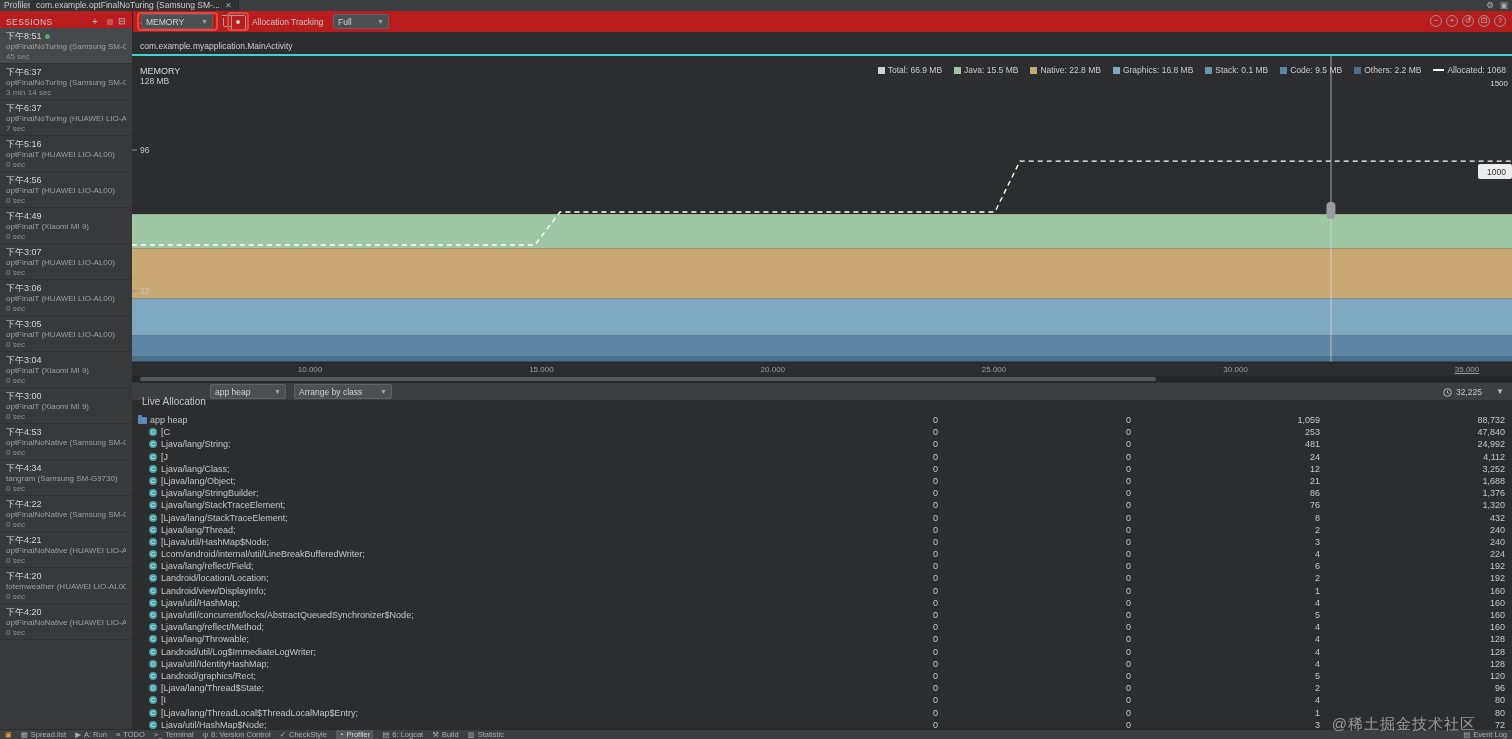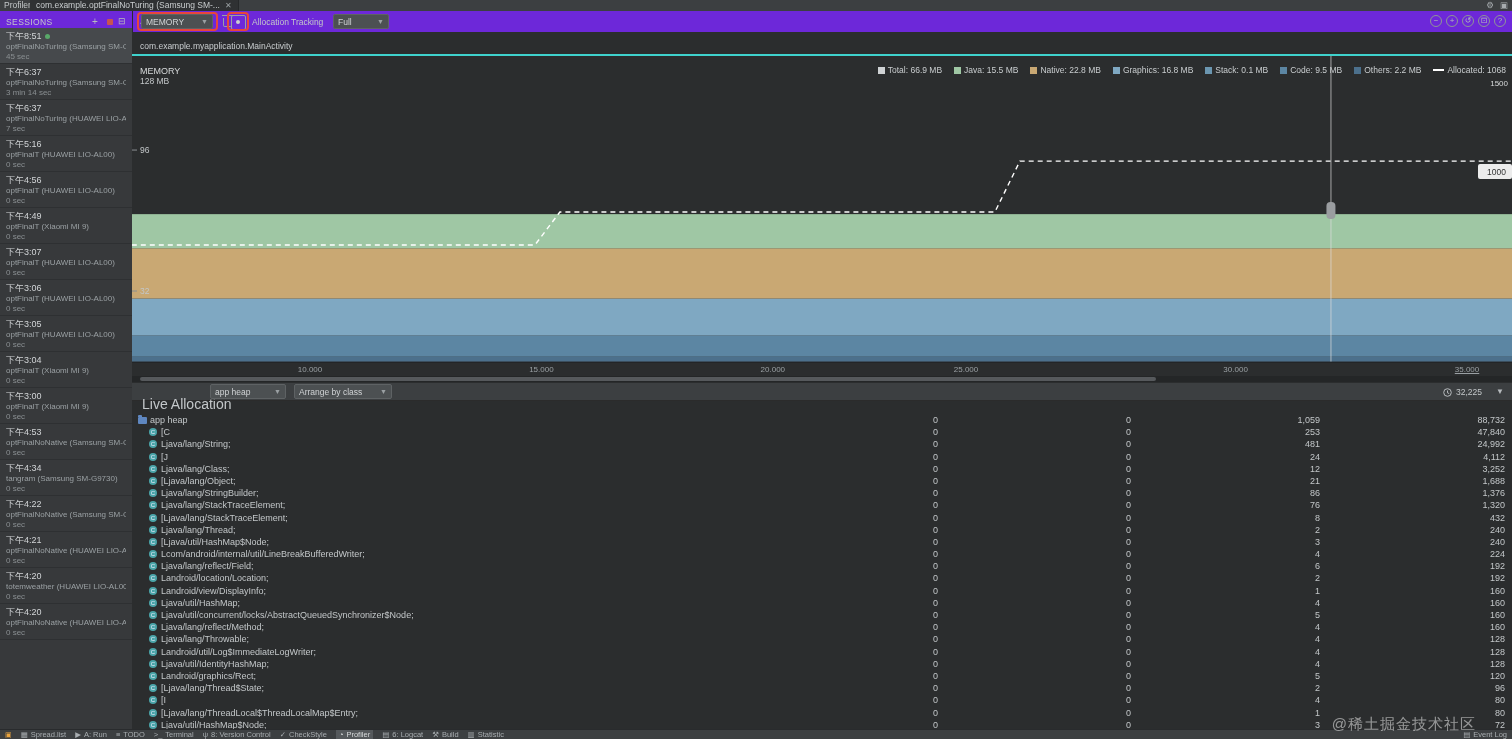--- a/index.html
+++ b/index.html
@@ -6,21 +6,21 @@
   .app{position:relative;width:1512px;height:739px;overflow:hidden;background:#3c3f41;
        font-family:"Liberation Sans",sans-serif;color:#bbbec0;font-size:9px;}
   
   .titlebar{position:absolute;left:0;top:0;right:0;height:11px;background:#3c3f41;line-height:11px;}
   .titlebar .app-label{position:absolute;left:4px;top:0;color:#c3c7c9;font-size:8.5px;}
   .tab{position:absolute;left:30px;top:0;height:11px;padding:0 6px;background:#2f3133;
        border-right:1px solid #26282a;display:flex;align-items:center;gap:5px;font-size:8.5px;color:#c9cdcf;}
   .tab .close{color:#9aa0a3;font-size:8px;}
   .title-icons{position:absolute;right:4px;top:0;display:flex;gap:6px;color:#a7acaf;font-size:8.5px;}
   
-  .toolbar{position:absolute;left:0;top:11px;right:0;height:21px;background:#6d28d9;border-bottom:1px solid #292b2d;}
+  .toolbar{position:absolute;left:0;top:11px;right:0;height:21px;background:#b91c1c;border-bottom:1px solid #292b2d;}
   .toolbar .sess-hdr{position:absolute;left:0;top:0;width:132px;height:21px;border-right:1px solid #292b2d;}
   .sess-hdr .lbl{position:absolute;left:6px;top:6px;font-size:8.5px;letter-spacing:.4px;color:#c3c7c9;}
   .sess-hdr .plus{position:absolute;left:92px;top:5px;font-size:10px;color:#b6babd;}
   .sess-hdr .redsq{position:absolute;left:107px;top:8px;width:6px;height:6px;background:#c75450;border-radius:1px;}
   .sess-hdr .panel{position:absolute;left:118px;top:5px;font-size:9px;color:#b6babd;}
   .tb-back{position:absolute;left:138px;top:4px;font-size:11px;color:#b6babd;}
   .sel{position:absolute;height:15px;background:#4c5052;border:1px solid #5e6264;border-radius:2px;
        box-sizing:border-box;display:flex;align-items:center;justify-content:space-between;
        padding:0 4px;font-size:8.5px;color:#d0d3d5;}
   .sel .caret{color:#9aa0a3;font-size:7px;margin-left:4px;}
@@ -53,21 +53,21 @@
   #chart-svg{position:absolute;left:0;top:24px;}
   .memory-title{position:absolute;left:8px;top:34px;font-size:9px;color:#d6d9da;}
   .legend{position:absolute;right:6px;top:33px;display:flex;gap:12px;align-items:center;font-size:8.5px;color:#c9cdcf;white-space:nowrap;}
   .legend .chip{display:inline-block;width:7px;height:7px;margin-right:3px;vertical-align:-1px;}
   .legend .chip.dash{width:11px;height:0;border-top:2px dashed #ffffff;background:none;vertical-align:2px;}
   .time-axis{position:absolute;left:0;top:330px;right:0;height:13px;border-top:1px solid #232527;}
   .time-axis .tick{position:absolute;top:2px;width:44px;text-align:center;font-size:8px;color:#9aa0a4;}
   .hscroll{position:absolute;left:0;top:344px;right:0;height:6px;background:#242627;}
   .hscroll .thumb{position:absolute;left:8px;top:1px;width:1016px;height:4px;background:#56595c;border-radius:2px;}
   .livebar{position:absolute;left:0;top:351px;right:0;height:17px;background:#3c3f41;border-bottom:1px solid #2b2b2b;}
-  .livebar .lbl{position:absolute;left:10px;top:13px;font-size:14px;color:#c3c7c9;}
+  .livebar .lbl{position:absolute;left:10px;top:13px;font-size:10px;color:#c3c7c9;}
   .sel-heap{left:78px;top:1px;width:76px;}
   .sel-arrange{left:162px;top:1px;width:98px;}
   .lv-count{position:absolute;right:30px;top:4px;font-size:8.5px;color:#c3c7c9;display:flex;gap:4px;align-items:center;}
   .funnel{position:absolute;right:8px;top:4px;font-size:8px;color:#b6babd;}
   .thead{position:absolute;left:0;top:368px;right:0;height:14px;background:#3c3f41;border-bottom:1px solid #262829;font-size:8.5px;color:#c3c7c9;line-height:14px;}
   .thead .h-sep{position:absolute;top:2px;bottom:2px;width:1px;background:#2e3032;}
   .th{position:absolute;}
   .th.num{text-align:right;width:110px;}
   .tbody{position:absolute;left:0;top:382px;right:0;bottom:0;background:#2b2d2e;overflow:hidden;}
   .trow{position:relative;height:12.2px;line-height:12.2px;font-size:9px;color:#c3c7c9;white-space:nowrap;}
@@ -260,21 +260,21 @@
         <span class="legend-item"><span class="chip" style="background: rgb(107, 150, 176);"></span><span>Stack: 0.1 MB</span></span>
         <span class="legend-item"><span class="chip" style="background: rgb(92, 134, 163);"></span><span>Code: 9.5 MB</span></span>
         <span class="legend-item"><span class="chip" style="background: rgb(76, 112, 140);"></span><span>Others: 2.2 MB</span></span>
         <span class="legend-item"><span class="chip dash"></span><span>Allocated: 1068</span></span>
       </div>
 
     <div class="time-axis" id="time-axis">
         <div class="tick" style="left: 156px;">10.000</div>
         <div class="tick" style="left: 387.4px;">15.000</div>
         <div class="tick" style="left: 618.8px;">20.000</div>
-        <div class="tick" style="left: 812px;">25.000</div>
+        <div class="tick" style="left: 840px;">25.000</div>
         <div class="tick" style="left: 1081.6px;">30.000</div>
         <div class="tick" style="left: 1313px; text-decoration: underline;">35.000</div>
       </div>
     <div class="hscroll">
         <div class="thumb"></div>
       </div>
 
     <div class="livebar">
       <span class="lbl">Live Allocation</span>
       <div class="sel sel-heap">

